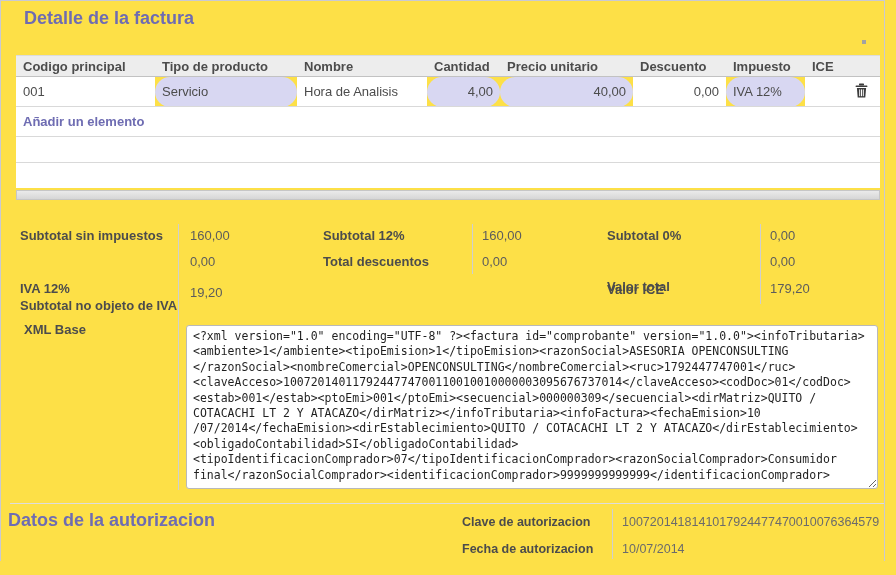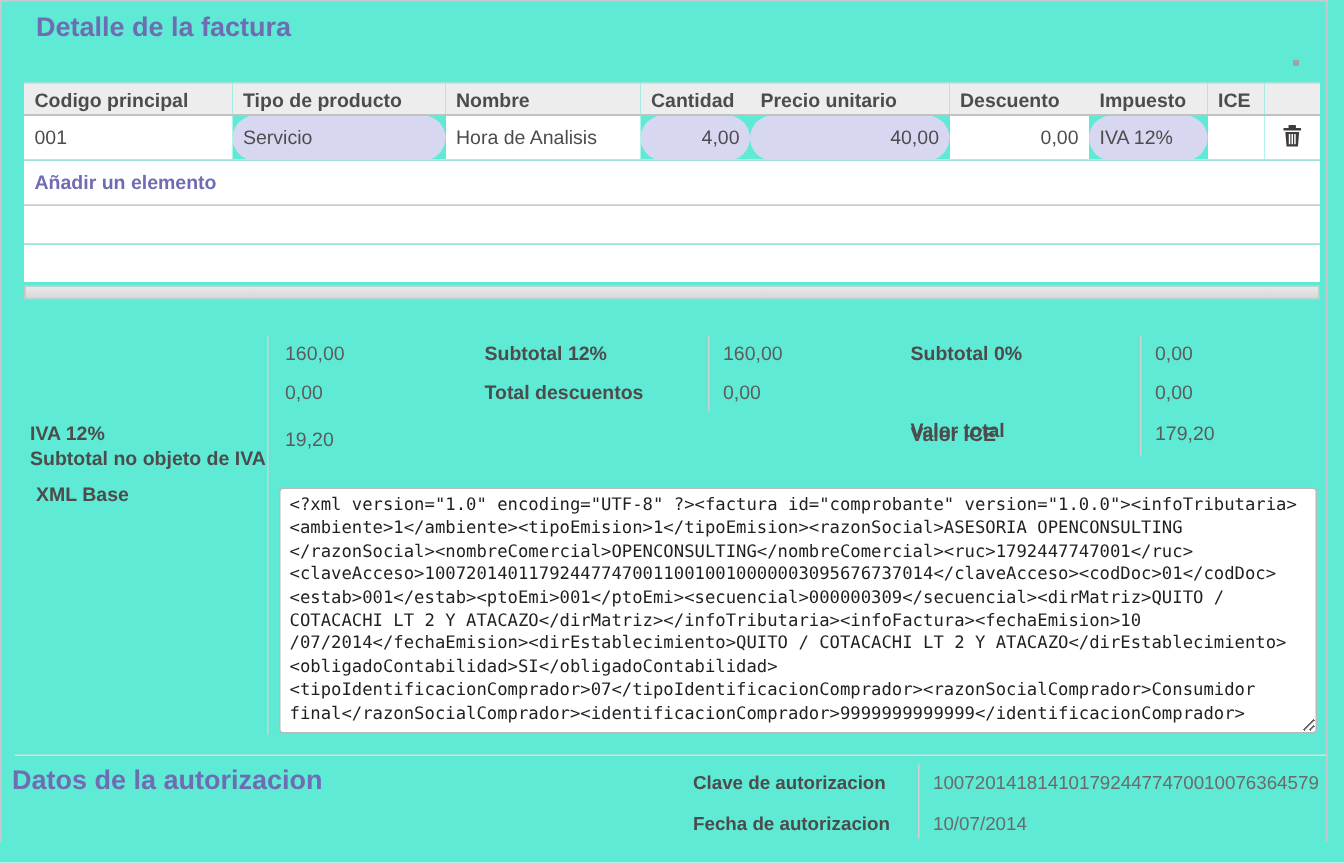--- a/index.html
+++ b/index.html
@@ -1,18 +1,18 @@
 <!DOCTYPE html>
 <html><head>
 <meta charset="utf-8">
 <style>
   * { margin:0; padding:0; box-sizing:border-box; }
   html,body { background:#fff; }
   body { font-family:"Liberation Sans", sans-serif; color:#4c4c4c; }
-  .page { position:relative; width:896px; height:575px; background:#5eead4; overflow:hidden; }
+  .page { position:relative; width:896px; height:575px; background:#fde047; overflow:hidden; }
   .frame { position:absolute; left:0; top:0; width:885px; height:561px;
            border-top:1px solid #c9c9d2; border-left:1px solid #c9c9d2; border-right:1px solid #c9c9d2; }
 
   .section-title { position:absolute; font-size:18px; font-weight:bold; color:#6e6cb2; }
   #title-invoice { left:24px; top:8px; }
   #title-auth { left:8px; top:510px; }
 
   
   table.lines { position:absolute; left:16px; top:55px; width:864px;
                 border-collapse:collapse; table-layout:fixed; font-size:13px; }
@@ -124,20 +124,21 @@
   </tbody>
     </table>
 
   <div class="list-footer-band"></div>
   <div class="corner-dot"></div>
 
   <div class="vline" id="vline-left"></div>
   <div class="vline" id="vline-mid"></div>
   <div class="vline" id="vline-right"></div>
 
+  <div class="tot-label" style="left:20px;top:228px;">Subtotal sin impuestos</div>
   <div class="tot-value" style="left:190px;top:228px;">160,00</div>
   <div class="tot-label" style="left:20px;top:254px;margin-top:44px;">Subtotal no objeto de IVA</div>
   <div class="tot-value" style="left:190px;top:254px;">0,00</div>
   <div class="tot-label" style="left:20px;top:281px;">IVA 12%</div>
   <div class="tot-value" style="left:190px;top:285px;">19,20</div>
 
   <div class="tot-label" style="left:323px;top:228px;">Subtotal 12%</div>
   <div class="tot-value" style="left:482px;top:228px;">160,00</div>
   <div class="tot-label" style="left:323px;top:254px;">Total descuentos</div>
   <div class="tot-value" style="left:482px;top:254px;">0,00</div>

